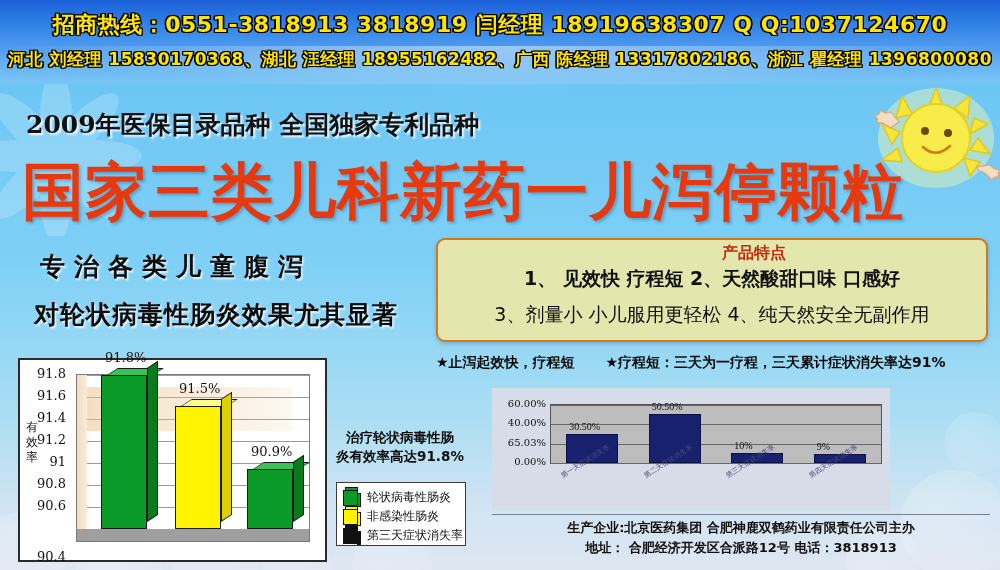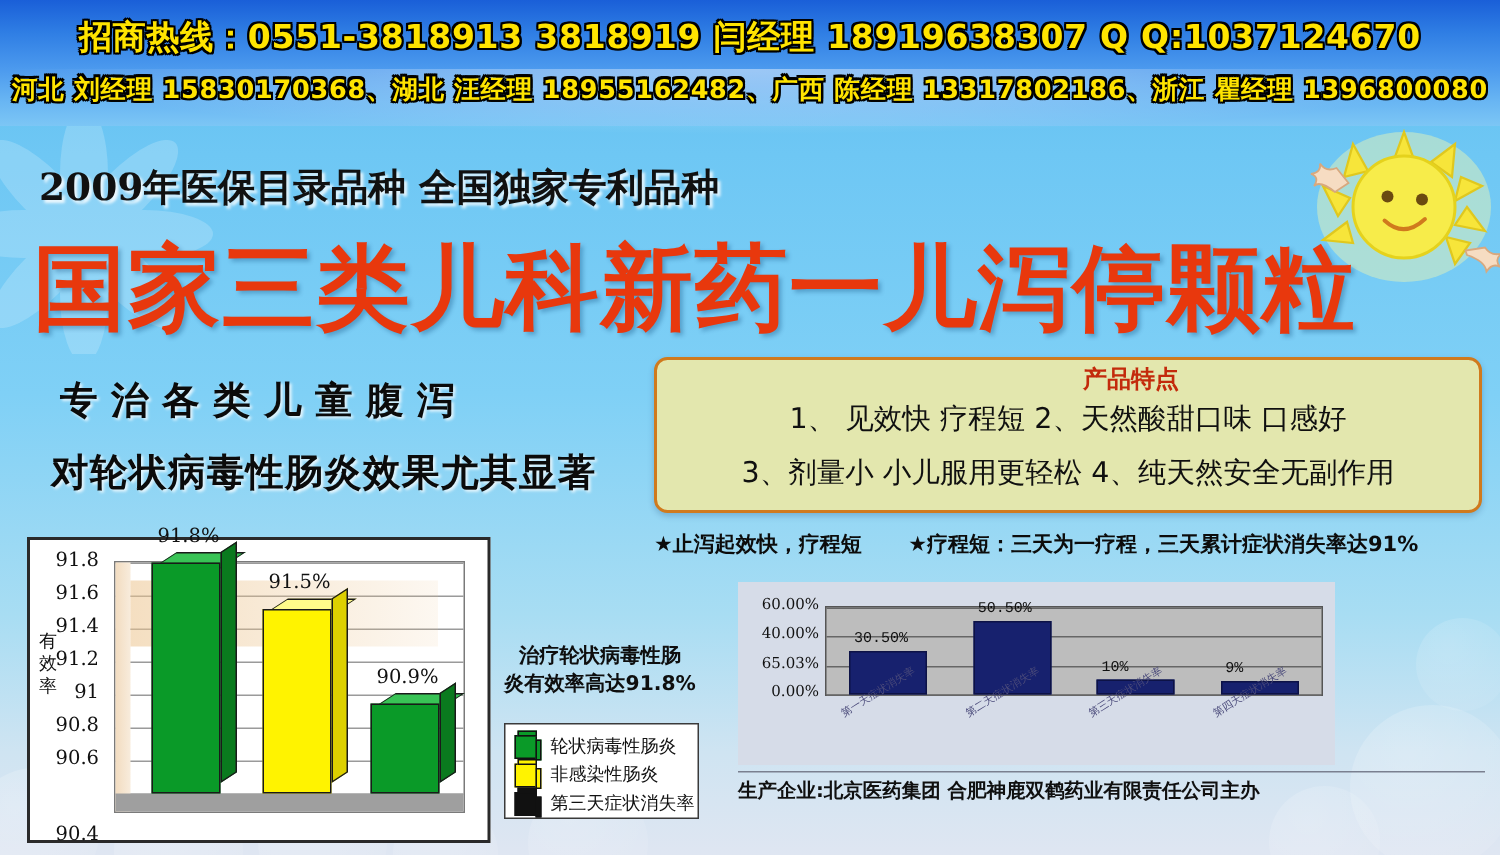--- a/index.html
+++ b/index.html
@@ -80,21 +80,21 @@
     box-shadow:0 2px 4px rgba(0,40,90,.22);
   }
   .feature-title{
     position:absolute;left:0;top:3px;width:632px;text-align:center;
     font-size:16px;font-weight:bold;color:#c32a0b;
   }
   .feature-row{
     position:absolute;left:0;width:548px;text-align:center;
     font-size:19px;color:#101010;white-space:nowrap;
   }
-  #frow1{top:26px;}
+  #frow1{top:26px;font-weight:bold;}
   #frow2{top:62px;text-align:center;}
   .star-line{
     position:absolute;left:436px;top:354px;width:560px;
     font-size:14px;color:#0c0c0c;font-weight:bold;white-space:nowrap;
   }
   .star-line .s2{margin-left:26px;}
 
   
   .chart-left{
     position:absolute;left:18px;top:358px;width:305px;height:200px;
@@ -165,31 +165,31 @@
     background:#bdbdbd;border:1px solid #555;
   }
   .cr-grid div{position:absolute;left:0;width:100%;height:1px;background:#666;}
   .cr-tick{
     position:absolute;left:0;width:54px;text-align:right;
     font-family:"DejaVu Serif","Liberation Serif",serif;
     font-size:10px;color:#111;
   }
   .cr-bar{position:absolute;bottom:0;background:#17216e;border:1px solid #0d1246;box-sizing:border-box;}
   .cr-val{
-    position:absolute;font-family:Liberation Mono, monospace;
+    position:absolute;font-family:Liberation Serif, serif;
     font-size:10px;color:#111;white-space:nowrap;
   }
   .cr-xlab{
     position:absolute;font-size:7px;color:#4a4a7a;white-space:nowrap;
     transform:rotate(-32deg);transform-origin:left top;
   }
 
   
   .footer{
-    position:absolute;left:492px;top:518px;width:498px;text-align:left;
+    position:absolute;left:492px;top:518px;width:498px;text-align:center;
     font-size:13px;font-weight:bold;color:#101010;line-height:20px;white-space:nowrap;
   }
   .footer-rule{
     position:absolute;left:492px;top:514px;width:498px;height:1px;background:#7a8090;
   }
 </style>
 </head>
 <body>
 
 <div id="page">
@@ -373,15 +373,16 @@
         <div class="cr-val" style="left: 77.25px; top: 32.5167px;">30.50%</div>
         <div class="cr-val" style="left: 159.75px; top: 13.1833px;">50.50%</div>
         <div class="cr-val" style="left: 242.25px; top: 52.3333px;">10%</div>
         <div class="cr-val" style="left: 324.75px; top: 53.3px;">9%</div>
       </div>
   </div>
 
   <div class="footer-rule"></div>
   <div class="footer">
     <div>生产企业:北京医药集团  合肥神鹿双鹤药业有限责任公司主办</div>
+    <div>地址： 合肥经济开发区合派路12号   电话：3818913</div>
   </div>
 
 </div>
 
 </body></html>

